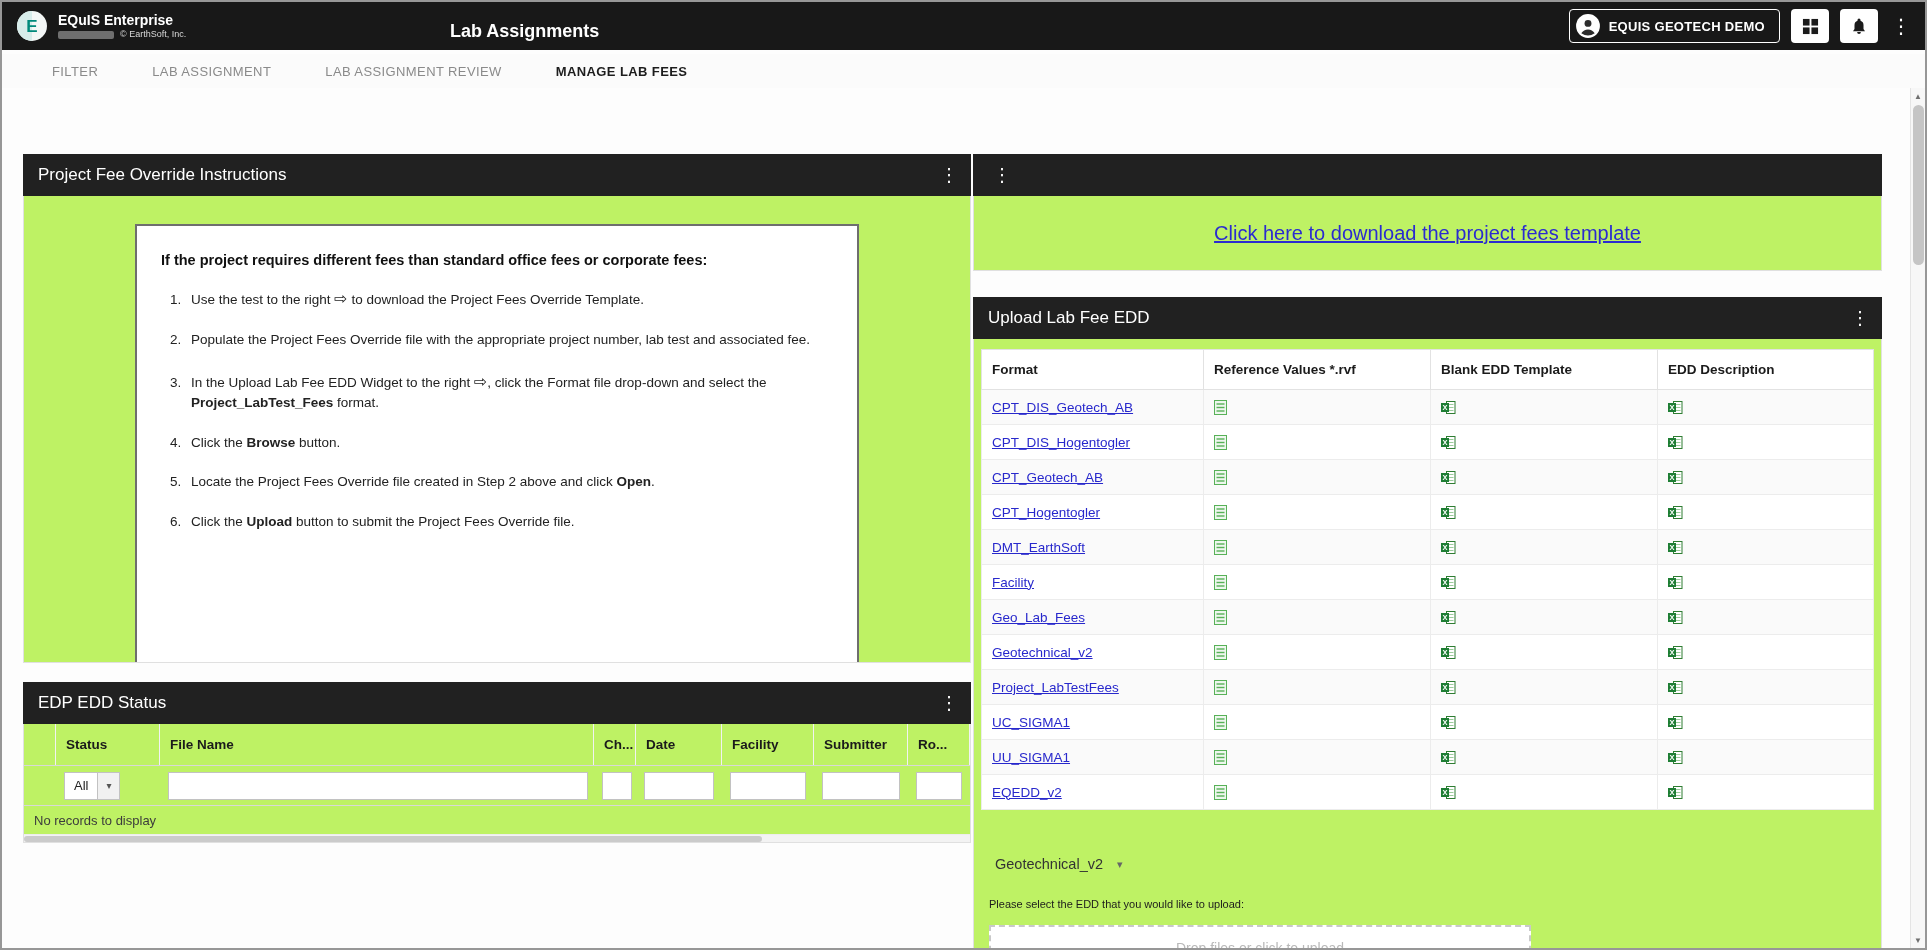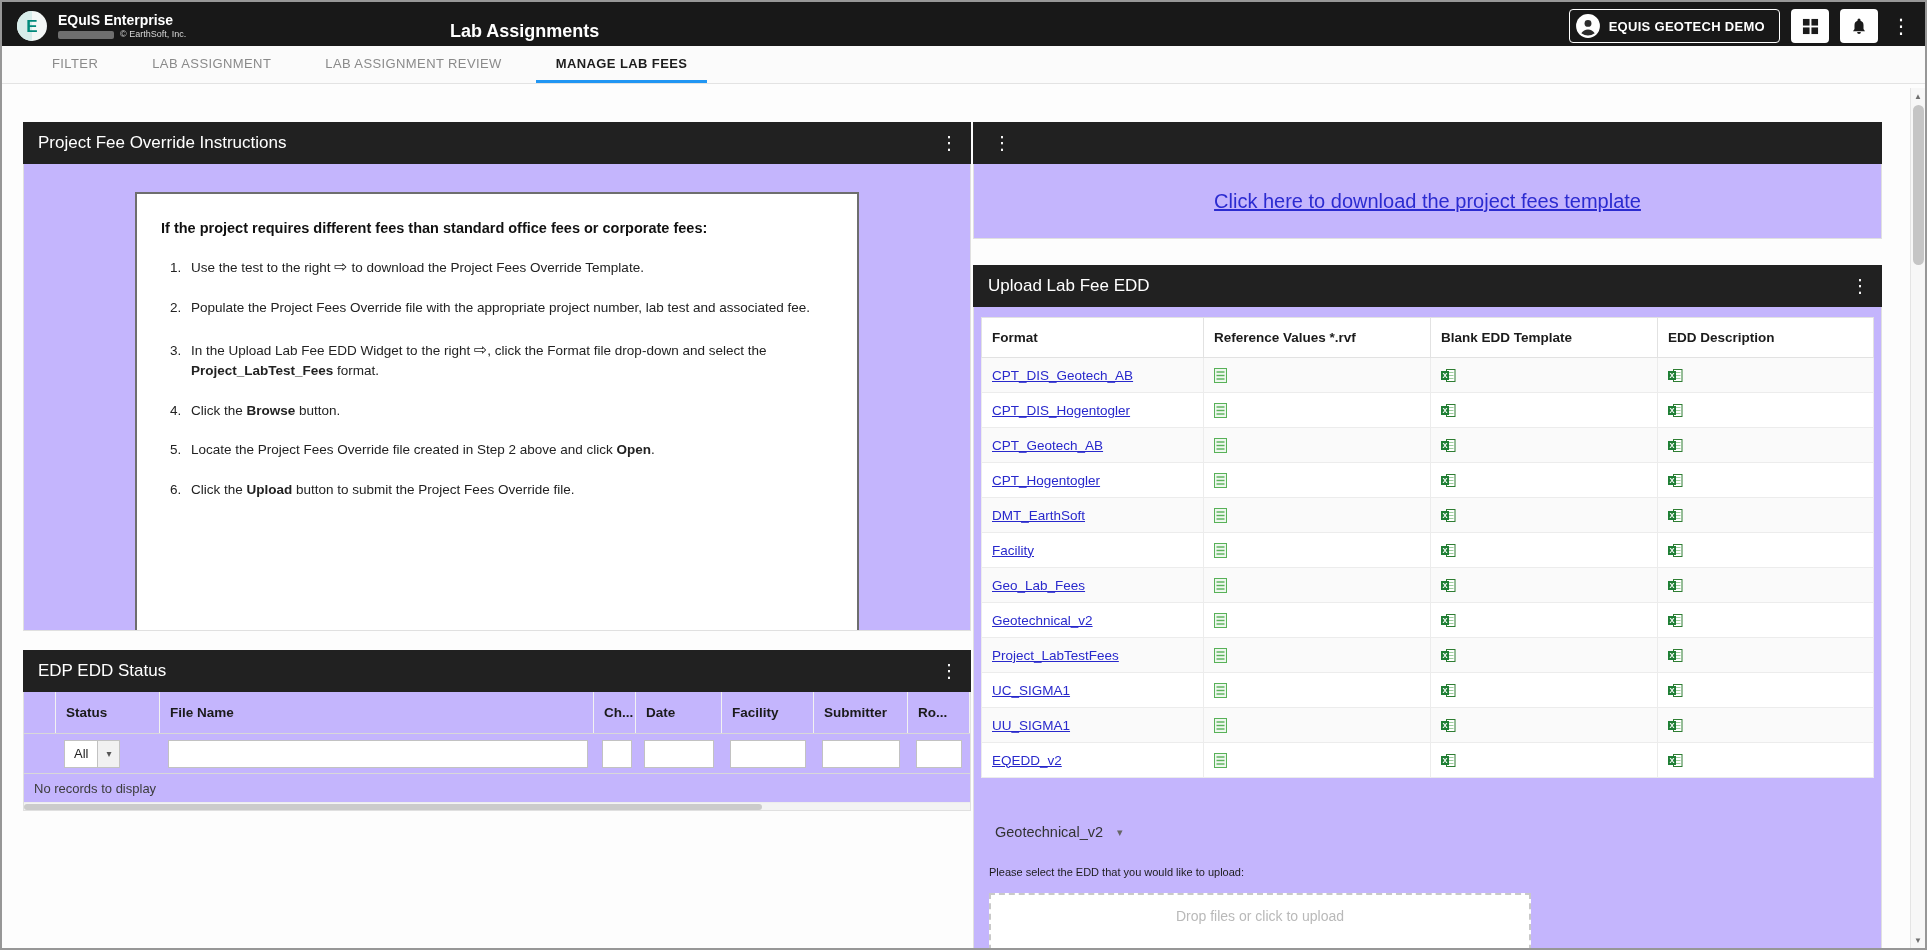--- a/index.html
+++ b/index.html
@@ -17,32 +17,32 @@
   .brand-sub { display: flex; align-items: center; gap: 6px; }
   .redacted { width: 56px; height: 8px; background: #6f6f6f; border-radius: 2px; display: inline-block; }
   .copyright { font-size: 9px; color: #d9d9d9; line-height: 1; }
   .page-title { position: absolute; left: 448px; top: 0; height: 58px; display: flex; align-items: center; font-size: 18px; font-weight: bold; }
   .header-actions { position: absolute; right: 12px; top: 0; height: 48px; display: flex; align-items: center; gap: 11px; }
   .user-btn { display: flex; align-items: center; gap: 8px; height: 34px; padding: 0 14px 0 5px; background: transparent; border: 1px solid #ffffff; border-radius: 4px; color: #fff; font-size: 13px; font-weight: bold; letter-spacing: .3px; cursor: pointer; font-family: inherit; }
   .icon-btn { width: 38px; height: 34px; background: #ffffff; border: none; border-radius: 4px; display: flex; align-items: center; justify-content: center; cursor: pointer; }
   .kebab-btn { background: none; border: none; color: #ffffff; font-size: 20px; width: 24px; cursor: pointer; line-height: 1; font-family: inherit; }
 
   
-  .tab-bar { position: absolute; top: 44px; left: 0; right: 0; height: 38px; background: #fbfbfb; border-bottom: 1px solid #e3e3e3; display: flex; align-items: stretch; padding-left: 30px; }
+  .tab-bar { position: absolute; top: 52px; left: 0; right: 0; height: 38px; background: #fbfbfb; border-bottom: 1px solid #e3e3e3; display: flex; align-items: stretch; padding-left: 30px; }
   .tab { display: flex; align-items: center; padding: 0 20px; margin-right: 14px; font-size: 13px; color: #8a8a8a; letter-spacing: .4px; cursor: pointer; border-bottom: 3px solid transparent; }
   .tab.active { color: #1d1d1d; font-weight: bold; border-bottom-color: #2196f3; }
 
   
   .content { position: absolute; top: 86px; left: 0; right: 0; bottom: 0; background: #fdfdfd; overflow: hidden; }
 
-  .panel { position: absolute; background: transparent; }
+  .panel { position: absolute; background: transparent; margin-top: 32px; }
   .panel-header { height: 42px; background: #212121; color: #fff; display: flex; align-items: center; padding: 0 8px 0 15px; font-size: 17px; }
   .panel-title { flex: 1; }
   .panel-kebab { width: 28px; height: 28px; display: flex; align-items: center; justify-content: center; font-size: 18px; color: #fff; background: none; border: none; cursor: pointer; font-family: inherit; }
-  .panel-body { background: #c4b5fd; border: 1px solid #e0e0e0; border-top: none; }
+  .panel-body { background: #bef264; border: 1px solid #e0e0e0; border-top: none; }
 
   
   #instructions-panel { left: 21px; top: 34px; width: 948px; height: 509px; }
   #instructions-panel .panel-body { height: 467px; overflow: hidden; }
   .inst-box { width: 724px; height: 462px; margin: 28px auto 0; border: 2px solid #6e6e6e; padding: 26px 24px; overflow: hidden; background: #fff; }
   .inst-heading { font-size: 14.5px; font-weight: bold; color: #111; margin-bottom: 20px; }
   .inst-box ol { padding-left: 24px; font-size: 13.5px; color: #222; }
   .inst-box li { margin-bottom: 21px; line-height: 1.4; padding-left: 6px; }
   .arrow { font-size: 16px; }
   .b { font-weight: bold; }

